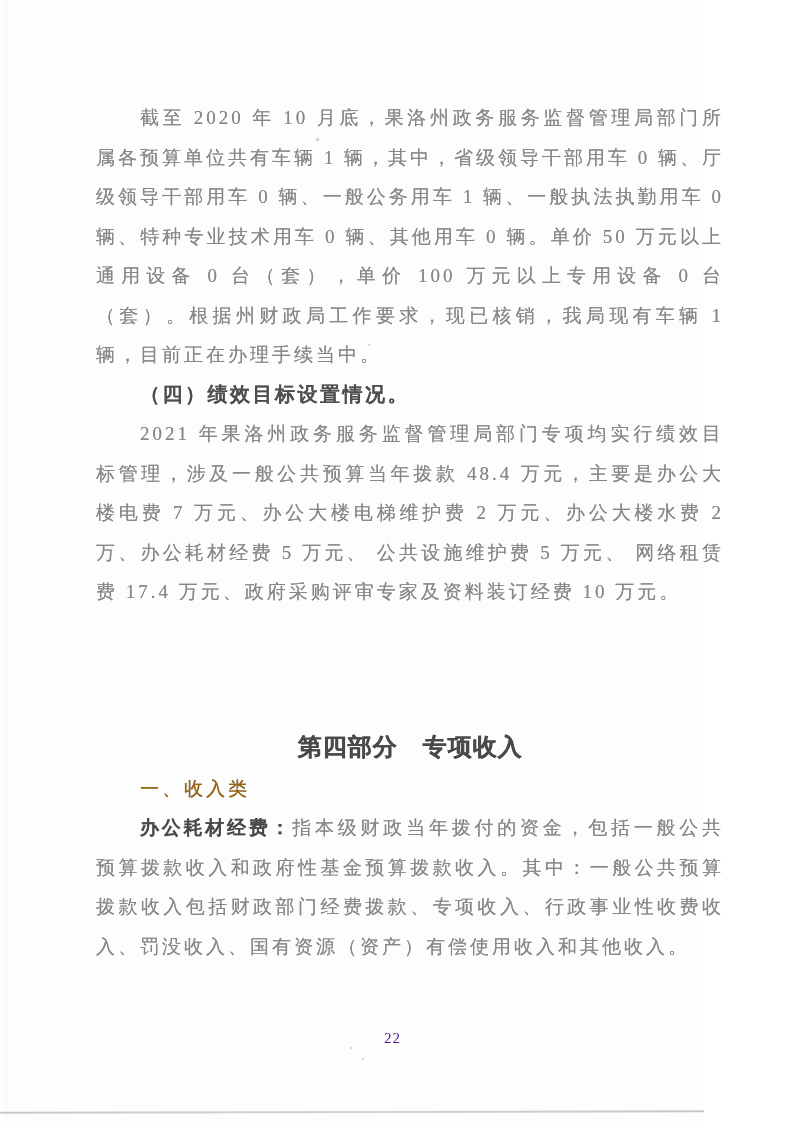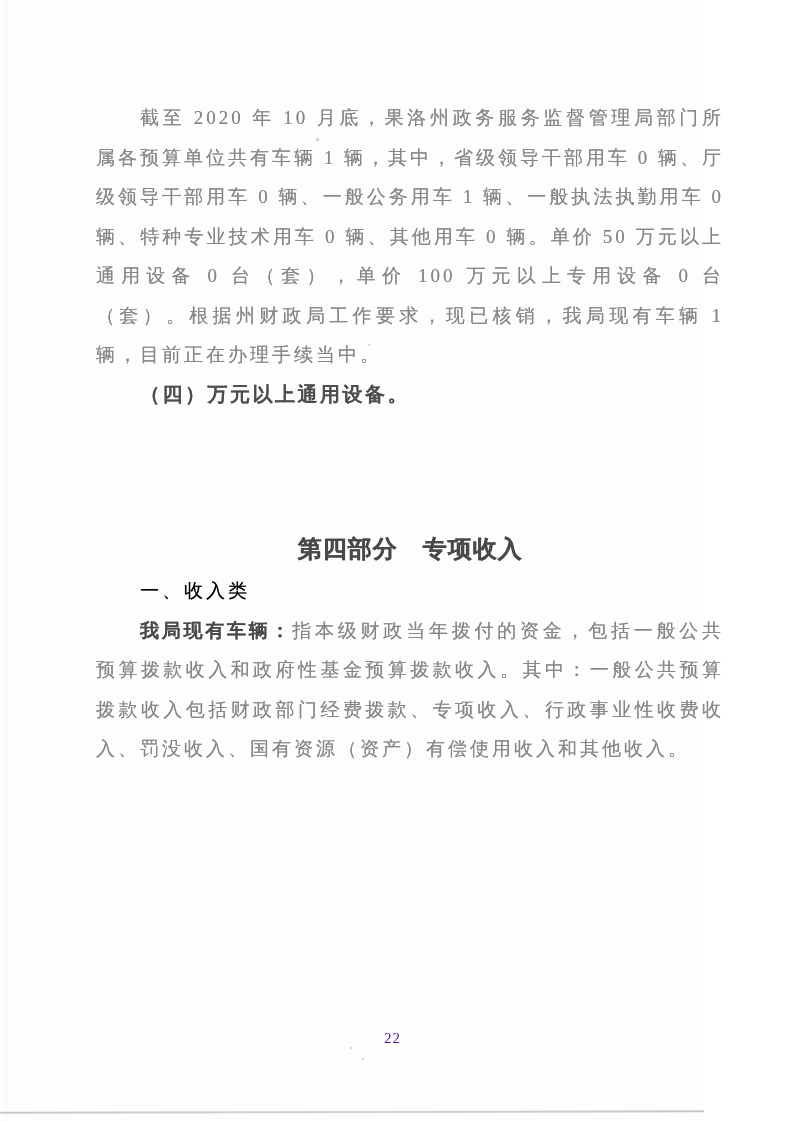--- a/index.html
+++ b/index.html
@@ -55,21 +55,21 @@
     color: #494949;
     font-family: "Liberation Sans", "DejaVu Sans", sans-serif;
     text-shadow: 0.4px 0 0 #494949;
   }
   h2.section {
     margin: 5px 0 0 0;
     font-size: 19px;
     line-height: 39.5px;
     letter-spacing: 3px;
     font-weight: normal;
-    color: #000000;
+    color: #a16207;
     text-indent: 44px;
     font-family: "Liberation Sans", "DejaVu Sans", sans-serif;
     text-shadow: 0.35px 0 0 #5d5d5d;
   }
   h2.section.second {
     margin-top: 6px;
   }
   p.body .term-label {
     font-weight: bold;
     color: #484848;
@@ -117,28 +117,29 @@
   .speck.s4 { left: 362px; top: 1058px; width: 2px; height: 2px; }
 </style>
 </head>
 <body>
 
 <div class="page">
   <div class="content">
 
     <p class="body">截至 2020 年 10 月底，果洛州政务服务监督管理局部门所属各预算单位共有车辆 1 辆，其中，省级领导干部用车 0 辆、厅级领导干部用车 0 辆、一般公务用车 1 辆、一般执法执勤用车 0 辆、特种专业技术用车 0 辆、其他用车 0 辆。单价 50 万元以上通用设备 0 台（套），单价 100 万元以上专用设备 0 台（套）。根据州财政局工作要求，现已核销，我局现有车辆 1 辆，目前正在办理手续当中。</p>
 
-    <h3 class="heading4">（四）万元以上通用设备。</h3>
+    <h3 class="heading4">（四）绩效目标设置情况。</h3>
 
+    <p class="body">2021 年果洛州政务服务监督管理局部门专项均实行绩效目标管理，涉及一般公共预算当年拨款 48.4 万元，主要是办公大楼电费 7 万元、办公大楼电梯维护费 2 万元、办公大楼水费 2 万、办公耗材经费 5 万元、 公共设施维护费 5 万元、 网络租赁费 17.4 万元、政府采购评审专家及资料装订经费 10 万元。</p>
 
     <h1 class="part-title">第四部分　专项收入</h1>
 
     <h2 class="section">一、收入类</h2>
 
-    <p class="body"><span class="term-label">我局现有车辆：</span><span>指本级财政当年拨付的资金，包括一般公共预算拨款收入和政府性基金预算拨款收入。其中：一般公共预算拨款收入包括财政部门经费拨款、专项收入、行政事业性收费收入、罚没收入、国有资源（资产）有偿使用收入和其他收入。</span></p>
+    <p class="body"><span class="term-label">办公耗材经费：</span><span>指本级财政当年拨付的资金，包括一般公共预算拨款收入和政府性基金预算拨款收入。其中：一般公共预算拨款收入包括财政部门经费拨款、专项收入、行政事业性收费收入、罚没收入、国有资源（资产）有偿使用收入和其他收入。</span></p>
 
 
   </div>
 
   <div class="page-number">22</div>
 
   <div class="scan-line-bottom"></div>
   <div class="scan-line-left"></div>
   <div class="speck s1"></div>
   <div class="speck s2"></div>

